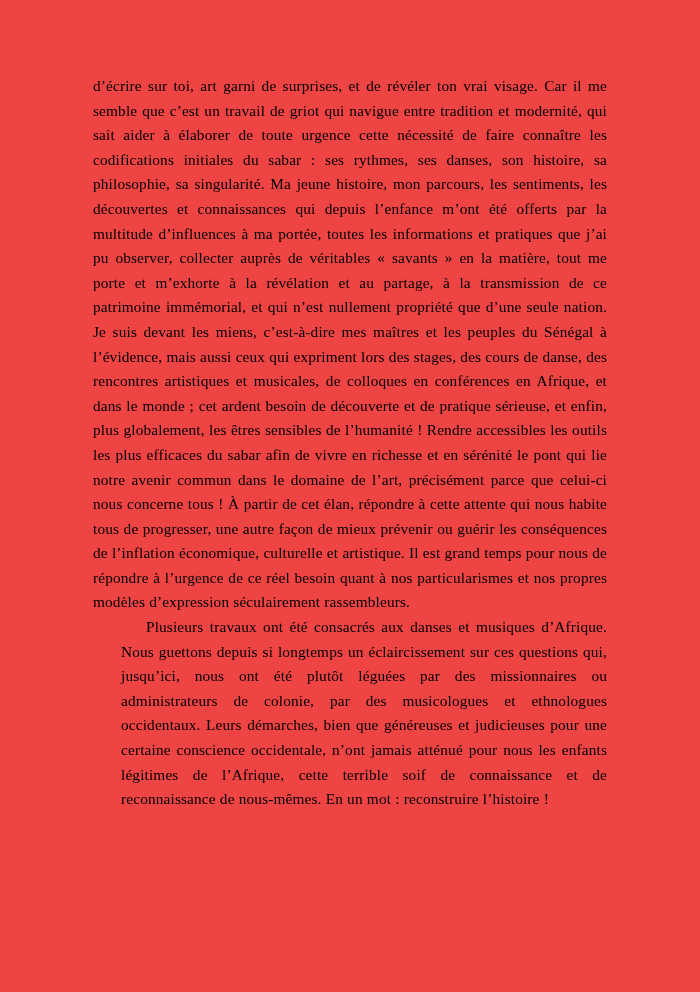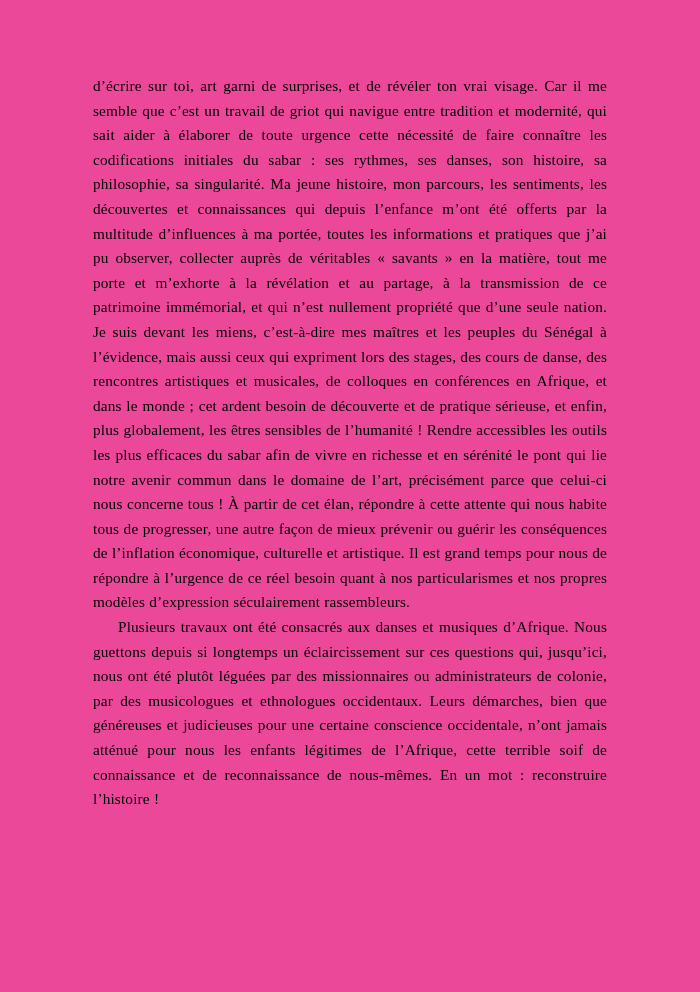--- a/index.html
+++ b/index.html
@@ -13,21 +13,21 @@
     height: 992px;
     overflow: hidden;
     font-family: "Liberation Serif", "DejaVu Serif", serif;
     color: #000000;
     -webkit-font-smoothing: antialiased;
   }
   .page {
     position: relative;
     width: 700px;
     height: 992px;
-    background: #ec4899;
+    background: #ef4444;
     box-sizing: border-box;
   }
   .text-block {
     position: absolute;
     left: 93px;
     top: 74px;
     width: 514px;
     text-align: justify;
     text-justify: inter-word;
     font-size: 15.3px;
@@ -38,20 +38,21 @@
     -webkit-hyphens: none;
   }
   .para {
     margin: 0;
     padding: 0;
     text-align: justify;
     text-indent: 0;
   }
   .para.indented {
     text-indent: 25px;
+    margin-left: 28px;
   }
   
   .para:last-child {
     text-align: justify;
   }
 </style>
 </head>
 <body>
 
 <div class="page">

